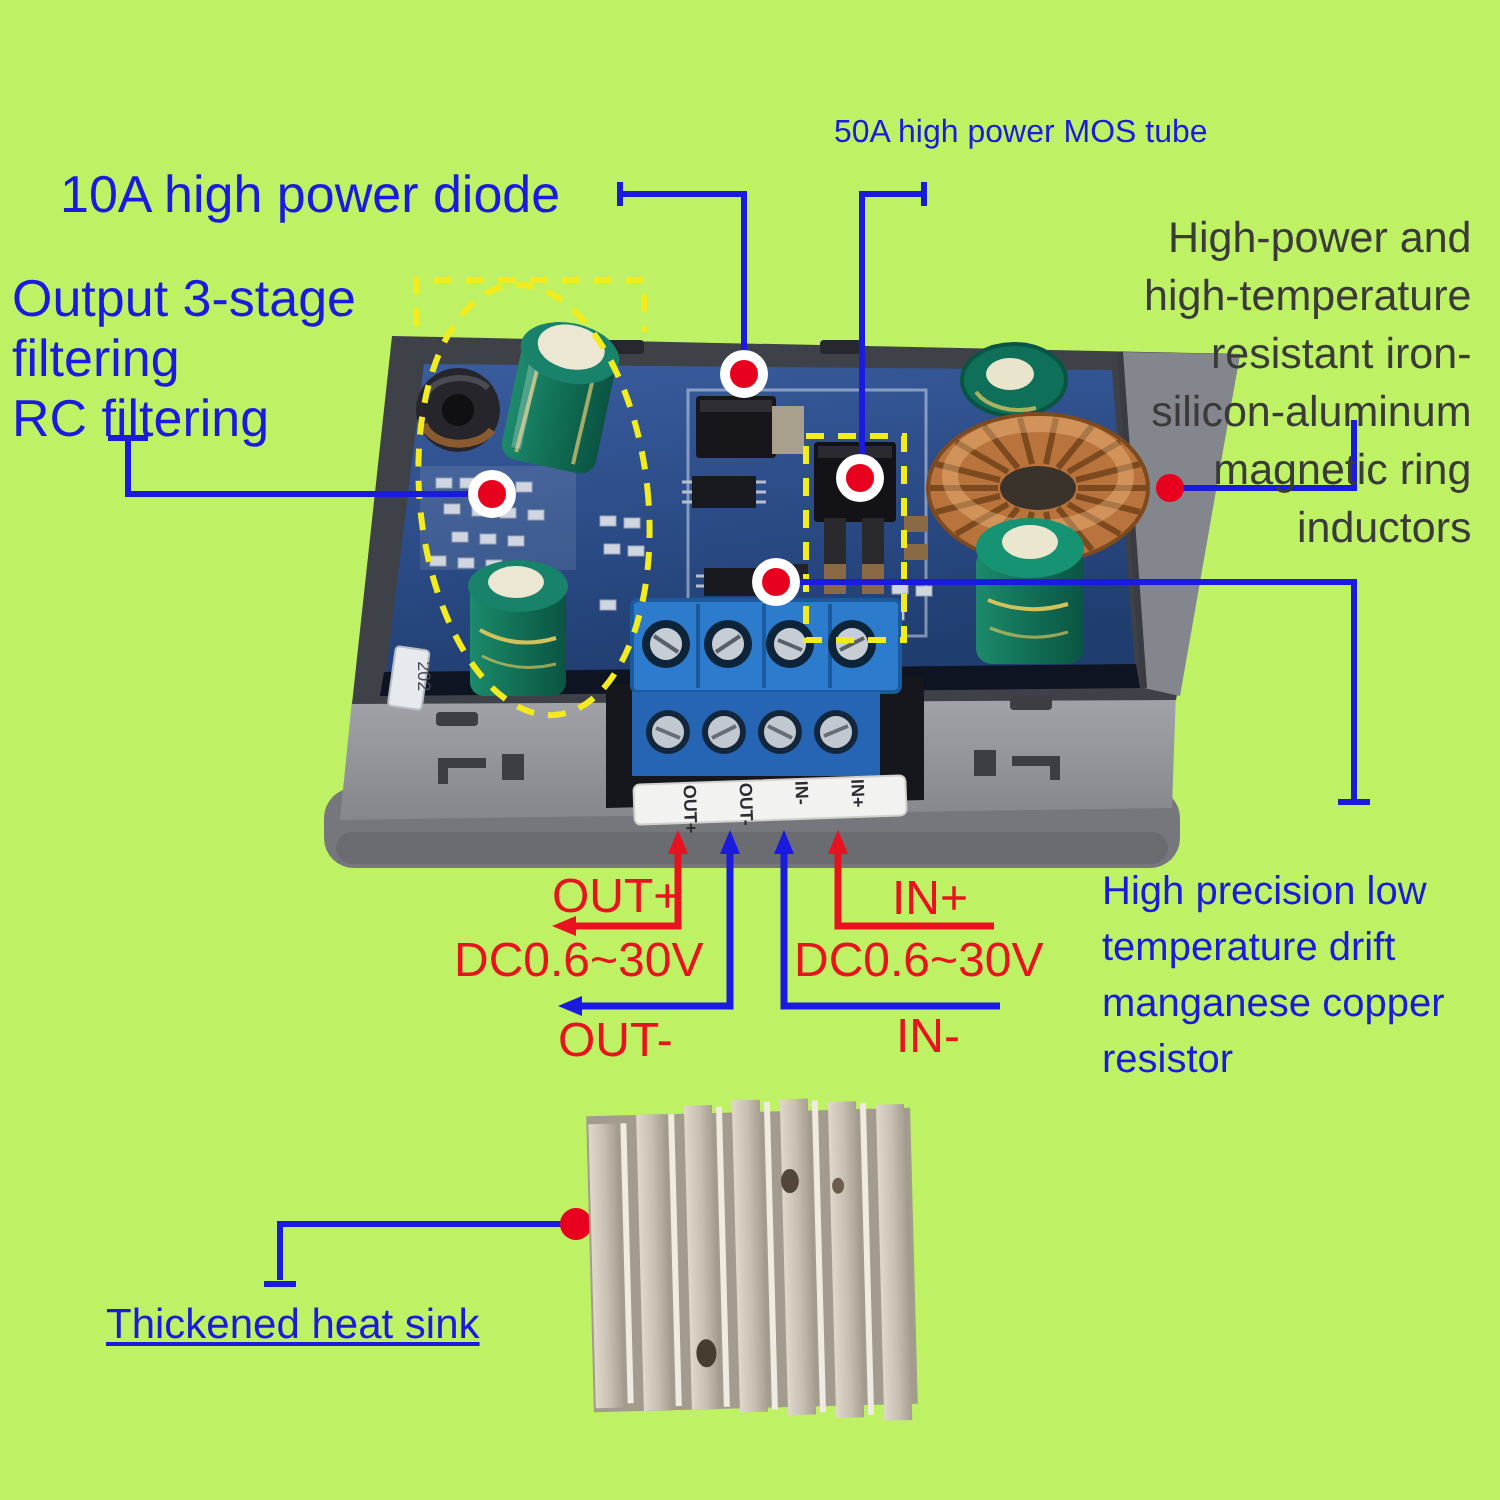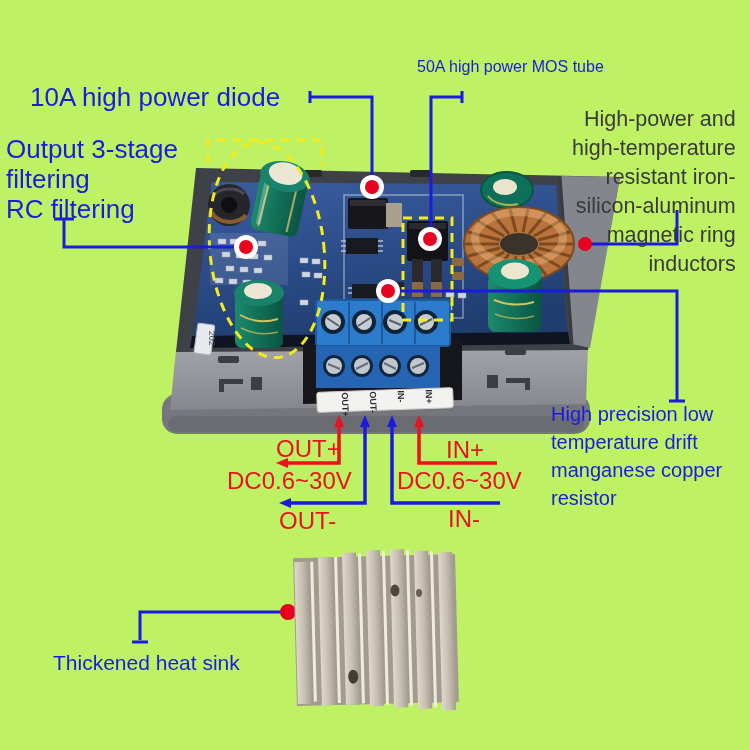--- a/index.html
+++ b/index.html
@@ -7,22 +7,22 @@
          font-family:"Liberation Sans", sans-serif;}
   .stage svg{position:absolute;left:0;top:0;}
   .lbl{position:absolute;white-space:pre-line;line-height:1.16;}
   .blue{color:#1b1bdf;}
   .red{color:#e9131f;}
   .dark{color:#3a3a3a;}
   .t-diode{left:30px;top:82px;font-size:26px;}
   .t-mos{left:417px;top:58px;font-size:16px;}
   .t-outfilter{left:6px;top:134px;font-size:26px;line-height:30px;}
   .t-inductor{left:572px;top:105px;font-size:21.5px;line-height:29px;text-align:right;}
-  .t-resistor{left:551px;top:400px;font-size:20px;line-height:28px;}
-  .t-heatsink{left:53px;top:651px;font-size:21px;}
+  .t-resistor{left:551px;top:432px;font-size:20px;line-height:28px;}
+  .t-heatsink{left:53px;top:651px;font-size:21px;text-decoration:underline;}
   .t-outplus{left:276px;top:435px;font-size:24px;}
   .t-dcout{left:227px;top:467px;font-size:24px;}
   .t-outminus{left:279px;top:507px;font-size:24px;}
   .t-inplus{left:446px;top:436px;font-size:24px;}
   .t-dcin{left:397px;top:467px;font-size:24px;}
   .t-inminus{left:448px;top:505px;font-size:24px;}
 </style>
 </head>
 <body>
 

